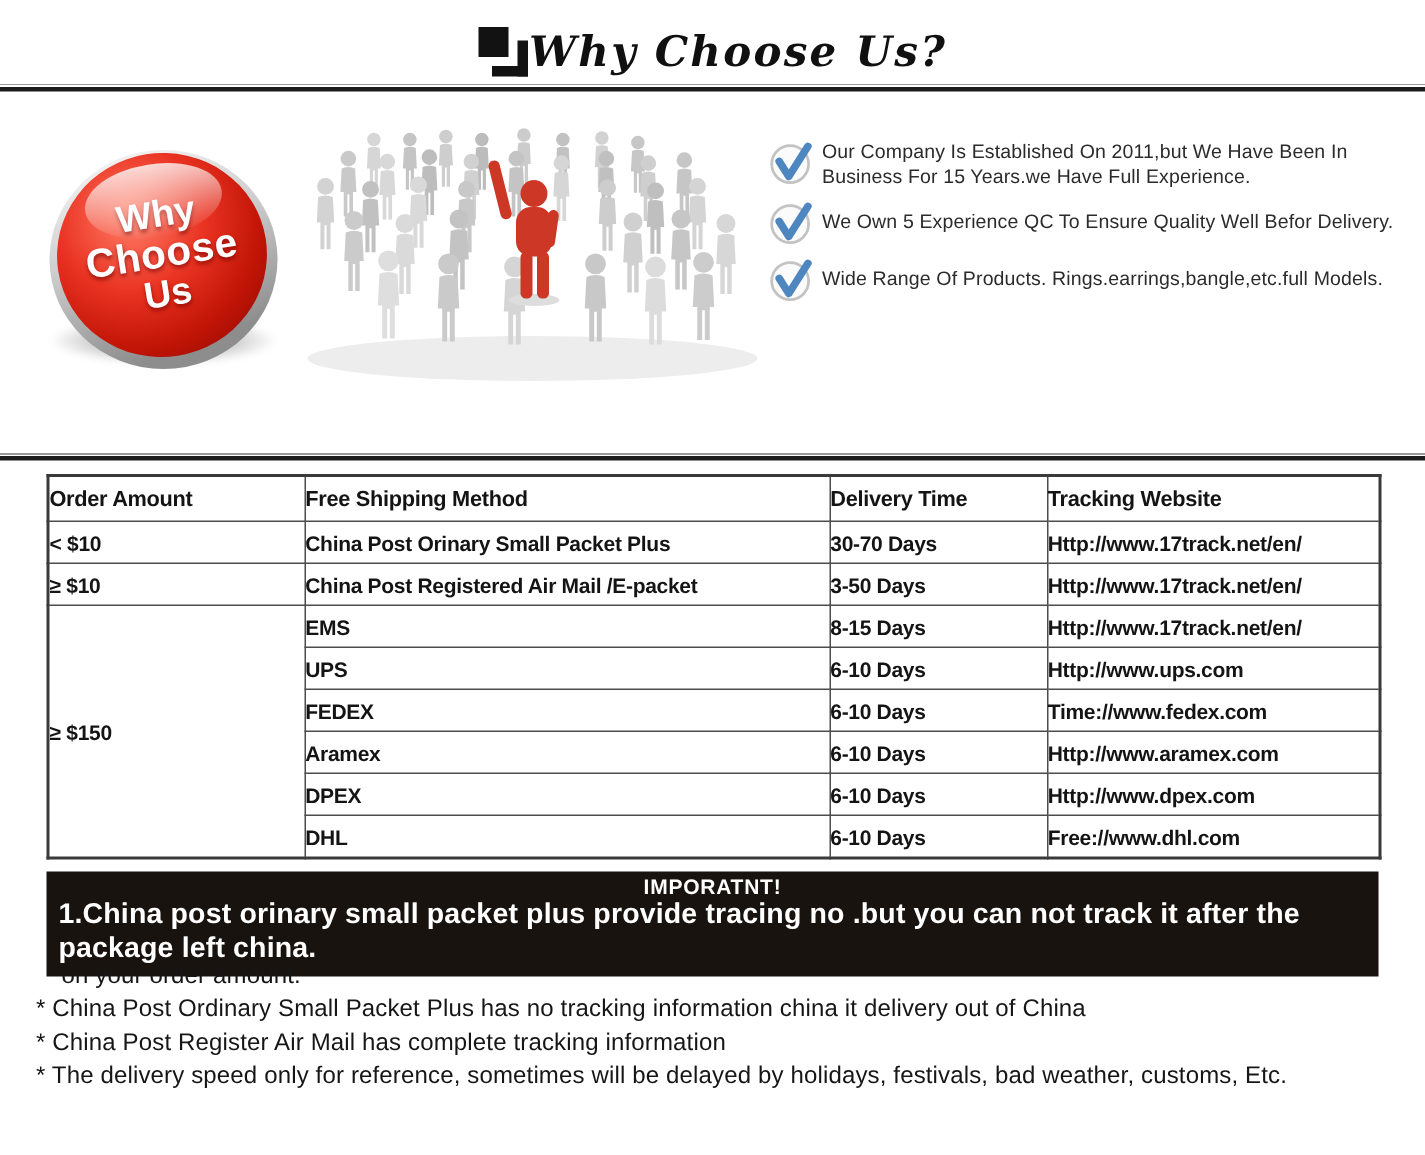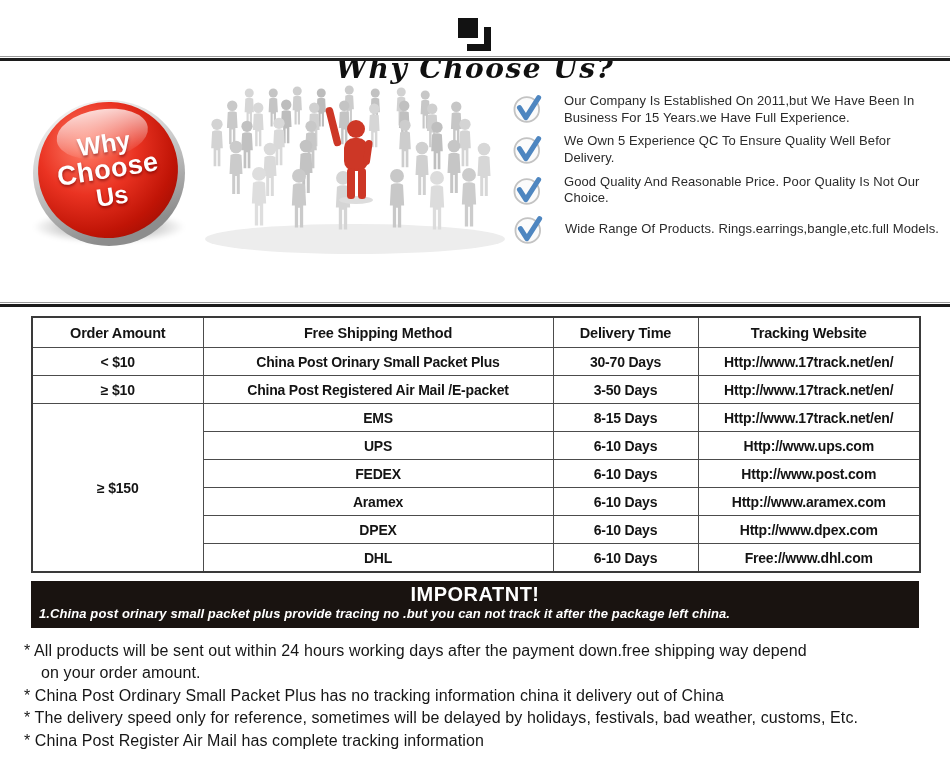--- a/index.html
+++ b/index.html
@@ -1,21 +1,21 @@
 <!DOCTYPE html>
 <html><head>
 <meta charset="utf-8">
 <style>
   html,body{margin:0;padding:0;background:#fff;}
   .page{position:relative;width:950px;height:770px;background:#fff;overflow:hidden;
         font-family:"Liberation Sans",sans-serif;color:#1a1a1a;}
 
   
   .sec-header{position:absolute;left:0;width:100%;display:flex;justify-content:center;
-              align-items:center;flex-direction:column;}
+              }
   .sec-title{font-family:"DejaVu Serif",serif;font-style:italic;font-weight:bold;
              font-size:28px;letter-spacing:1.5px;margin:0;color:#101010;}
   .hdr-icon{position:relative;width:34px;height:34px;flex:0 0 auto;}
   .hdr-icon .sq-b{position:absolute;left:9px;top:9px;width:17px;height:17px;
                   border-right:7px solid #121212;border-bottom:7px solid #121212;}
   .hdr-icon .sq-a{position:absolute;left:0;top:0;width:20px;height:20px;background:#121212;}
 
   .rule{position:absolute;left:0;width:950px;height:5px;
         background:linear-gradient(#9a9a9a 0 1px,#ffffff 1px 2px,#1c1c1c 2px 100%);}
 
@@ -36,38 +36,38 @@
             text-shadow:0 2px 3px rgba(110,0,0,.65);}
   .btn-text .l1{font-size:25px;display:block;}
   .btn-text .l2{font-size:27px;display:block;letter-spacing:.5px;}
   .btn-text .l3{font-size:25px;display:block;}
 
   
   .crowd{position:absolute;left:190px;top:82px;width:320px;height:175px;}
 
   
   .bullets{position:absolute;left:511px;top:93px;width:428px;}
-  .bullet{display:flex;align-items:center;gap:16px;margin-bottom:7px;justify-content:flex-end;}
+  .bullet{display:flex;align-items:center;gap:0;margin-bottom:7px;}
   .bullet.first{align-items:flex-start;}
   .bullet .chk{flex:0 0 auto;}
   .bullet-text{font-size:13px;line-height:1.28;color:#2b2b2b;letter-spacing:.1px;}
 
   
   .ship-table{position:absolute;left:31px;top:316px;width:888px;border-collapse:collapse;
               table-layout:fixed;font-size:14px;font-weight:bold;color:#141414;
               letter-spacing:-0.2px;border:2px solid #3a3a3a;}
-  .ship-table th,.ship-table td{border:1px solid #4c4c4c;text-align:center;padding:0;}
+  .ship-table th,.ship-table td{border:1px solid #4c4c4c;text-align:left;padding:0;}
   .ship-table th{height:29px;font-weight:bold;font-size:14.5px;}
   .ship-table td{height:27px;}
 
   
   .important{position:absolute;left:31px;top:581px;width:888px;background:#191310;
              color:#fff;padding:2px 0 6px;}
-  .imp-title{text-align:center;font-size:20px;font-weight:bold;letter-spacing:.5px;line-height:1.15;}
-  .imp-line{font-size:13px;font-weight:bold;padding-left:8px;line-height:1.2;letter-spacing:.1px;font-style:italic;}
+  .imp-title{text-align:center;font-size:14px;font-weight:bold;letter-spacing:.5px;line-height:1.15;}
+  .imp-line{font-size:19px;font-weight:bold;padding-left:8px;line-height:1.2;letter-spacing:.1px;}
 
   
   .notes{position:absolute;left:24px;top:640px;width:912px;font-size:16px;
          line-height:22.4px;color:#161616;letter-spacing:.1px;}
   .note-cont{padding-left:17px;}
 </style>
 </head>
 <body>
 
 <div class="page">
@@ -164,27 +164,20 @@
         <circle cx="17" cy="18" r="13.5" fill="#fbfbfb" stroke="#c3c3c3" stroke-width="2"></circle>
         <path d="M9 16 L16 27 L30 5" fill="none" stroke="#4e86c0" stroke-width="5.5" stroke-linecap="round" stroke-linejoin="round"></path>
       </svg>
       <span class="bullet-text">We Own 5 Experience QC To Ensure Quality Well Befor Delivery.</span>
     </div>
     <div class="bullet">
       <svg class="chk" viewBox="0 0 40 34" width="37" height="31">
         <circle cx="17" cy="18" r="13.5" fill="#fbfbfb" stroke="#c3c3c3" stroke-width="2"></circle>
         <path d="M9 16 L16 27 L30 5" fill="none" stroke="#4e86c0" stroke-width="5.5" stroke-linecap="round" stroke-linejoin="round"></path>
       </svg>
-      <span class="bullet-text">Good Quality And Reasonable Price. Poor Quality Is Not Our Choice.</span>
-    </div>
-    <div class="bullet">
-      <svg class="chk" viewBox="0 0 40 34" width="37" height="31">
-        <circle cx="17" cy="18" r="13.5" fill="#fbfbfb" stroke="#c3c3c3" stroke-width="2"></circle>
-        <path d="M9 16 L16 27 L30 5" fill="none" stroke="#4e86c0" stroke-width="5.5" stroke-linecap="round" stroke-linejoin="round"></path>
-      </svg>
       <span class="bullet-text">Wide Range Of Products. Rings.earrings,bangle,etc.full Models.</span>
     </div>
   </div>
 
   <div class="rule" style="top:302px"></div>
 
   <table class="ship-table">
     <colgroup>
         <col style="width:171px">
         <col style="width:350px">
@@ -217,21 +210,21 @@
       <td>Http://www.17track.net/en/</td>
     </tr>
     <tr>
       <td>UPS</td>
       <td>6-10 Days</td>
       <td>Http://www.ups.com</td>
     </tr>
     <tr>
       <td>FEDEX</td>
       <td>6-10 Days</td>
-      <td>Http://www.post.com</td>
+      <td>Time://www.fedex.com</td>
     </tr>
     <tr>
       <td>Aramex</td>
       <td>6-10 Days</td>
       <td>Http://www.aramex.com</td>
     </tr>
     <tr>
       <td>DPEX</td>
       <td>6-10 Days</td>
       <td>Http://www.dpex.com</td>
@@ -243,20 +236,19 @@
     </tr>
   </tbody>
     </table>
 
   <div class="important">
     <div class="imp-title">IMPORATNT!</div>
     <div class="imp-line">1.China post orinary small packet plus provide tracing no .but you can not track it after the package left china.</div>
   </div>
 
   <div class="notes">
-    <div>* All products will be sent out within 24 hours working days after the payment down.free shipping way depend</div>
     <div class="note-cont">on your order amount.</div>
     <div>* China Post Ordinary Small Packet Plus has no tracking information china it delivery out of China</div>
+    <div>* China Post Register Air Mail has complete tracking information</div>
     <div>* The delivery speed only for reference, sometimes will be delayed by holidays, festivals, bad weather, customs, Etc.</div>
-    <div>* China Post Register Air Mail has complete tracking information</div>
   </div>
 
 </div>
 
 </body></html>

